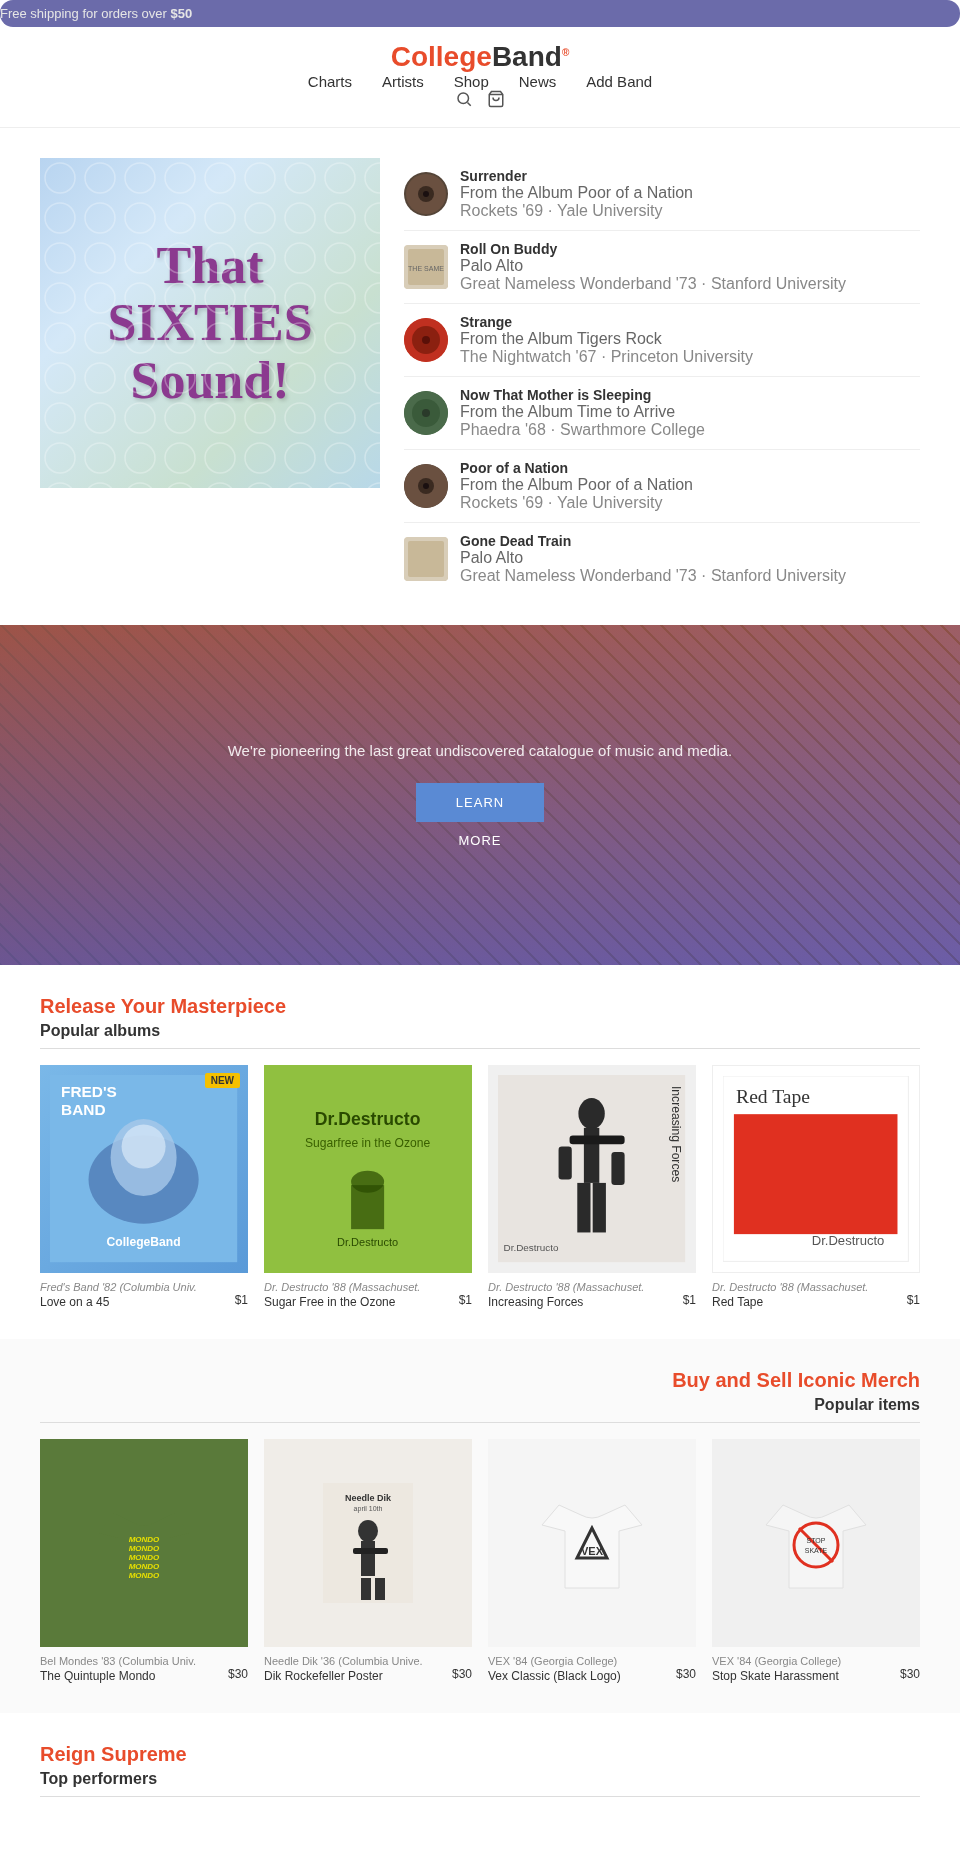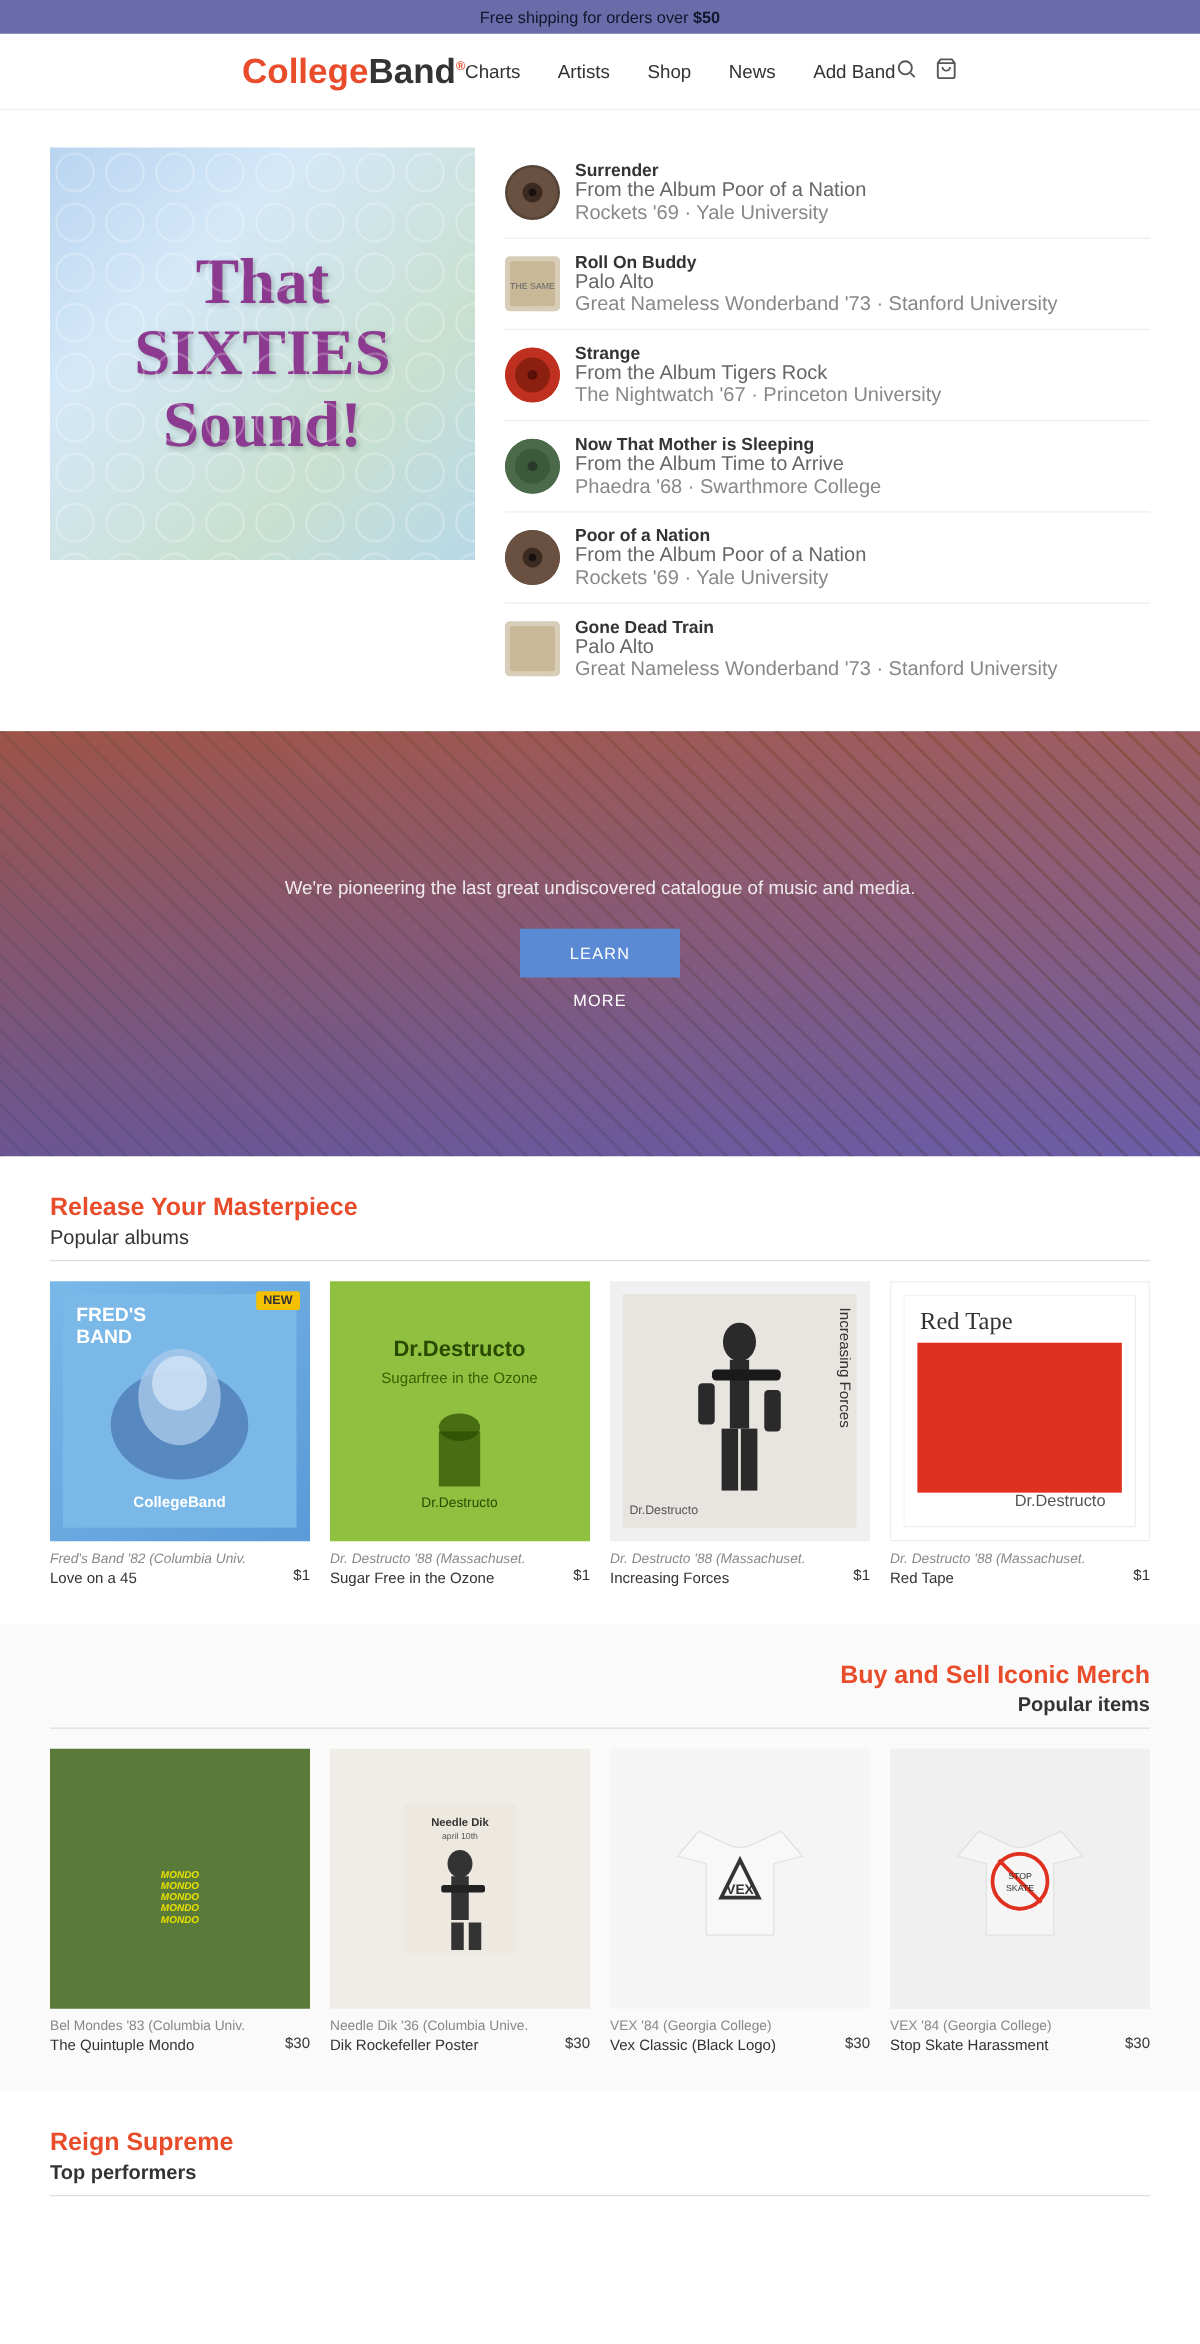--- a/index.html
+++ b/index.html
@@ -1,34 +1,36 @@
 <!DOCTYPE html>
 <html><head>
   <meta charset="utf-8">
   <style>
     * { margin: 0; padding: 0; box-sizing: border-box; }
     body { font-family: Arial, Helvetica, sans-serif; font-size: 14px; color: #333; background: #fff; width: 960px; }
 
     
     .top-banner {
       background: #6b6baa;
-      color: #0f172a;
-      text-align: center;
+      color: #e5e5e5;
+      text-align: left;
       padding: 6px 0;
       font-size: 13px;
+      border-radius: 13px;
     }
     .top-banner strong { font-weight: bold; }
 
     
     header {
       display: flex;
       align-items: center;
       justify-content: center;
       padding: 14px 36px;
       border-bottom: 1px solid #eee;
+      flex-direction: column;
     }
     .logo {
       font-size: 28px;
       font-weight: bold;
     }
     .logo-college { color: #e84c2b; }
     .logo-band { color: #333; }
     .logo-dot { color: #e84c2b; font-size: 10px; vertical-align: super; }
     nav { display: flex; gap: 30px; align-items: center; }
     nav a {
@@ -166,21 +168,21 @@
     
     .section { padding: 30px 40px; }
     .section-title {
       font-size: 20px;
       font-weight: bold;
       color: #e84c2b;
       margin-bottom: 4px;
     }
     .section-subtitle {
       font-size: 16px;
-      font-weight: normal;
+      font-weight: bold;
       color: #333;
       margin-bottom: 16px;
       padding-bottom: 8px;
       border-bottom: 1px solid #ddd;
     }
 
     
     .albums-grid {
       display: grid;
       grid-template-columns: repeat(4, 1fr);

